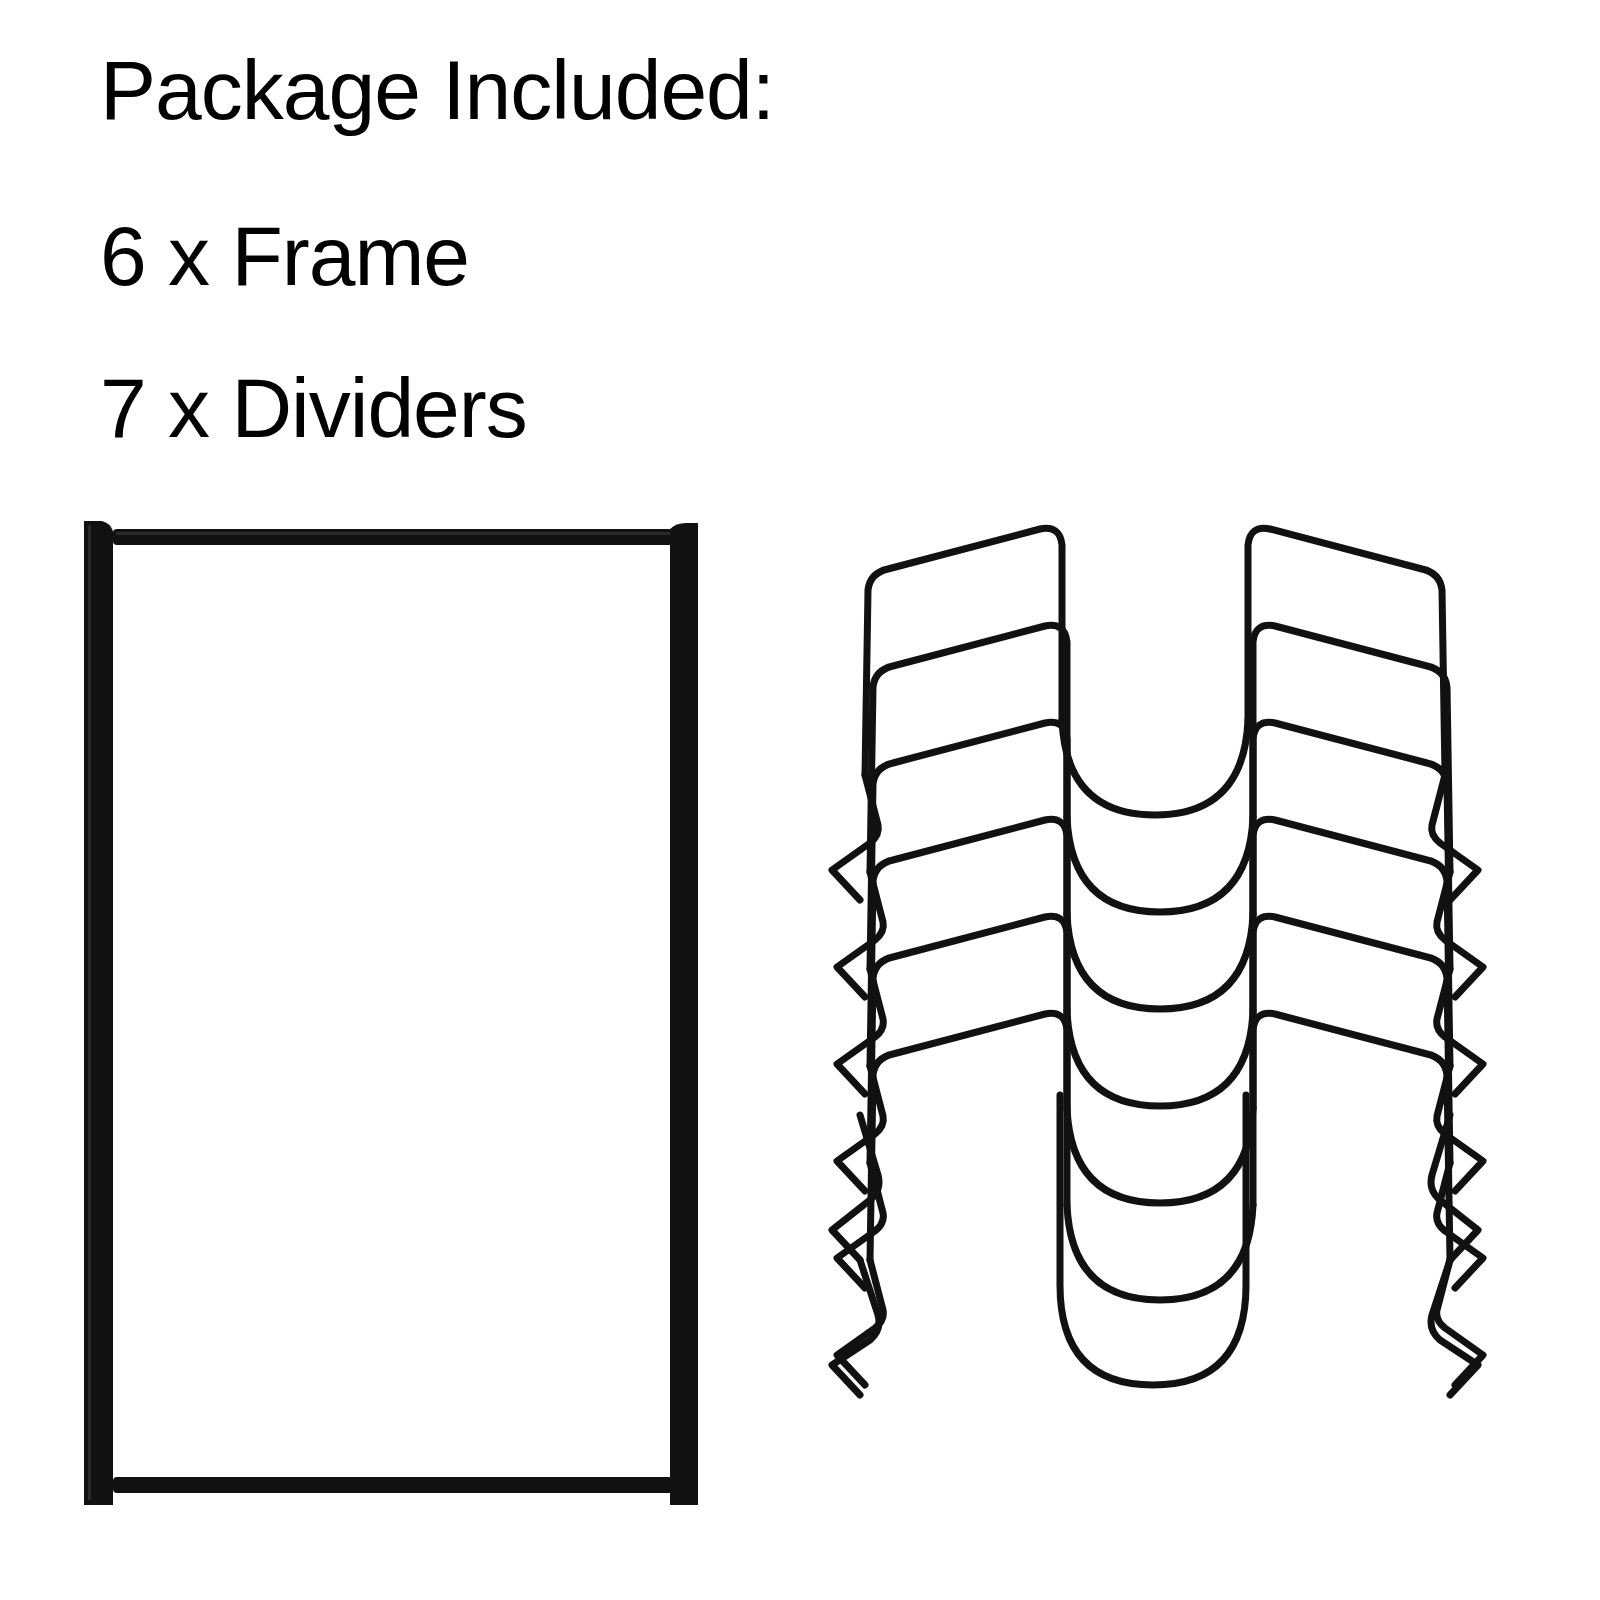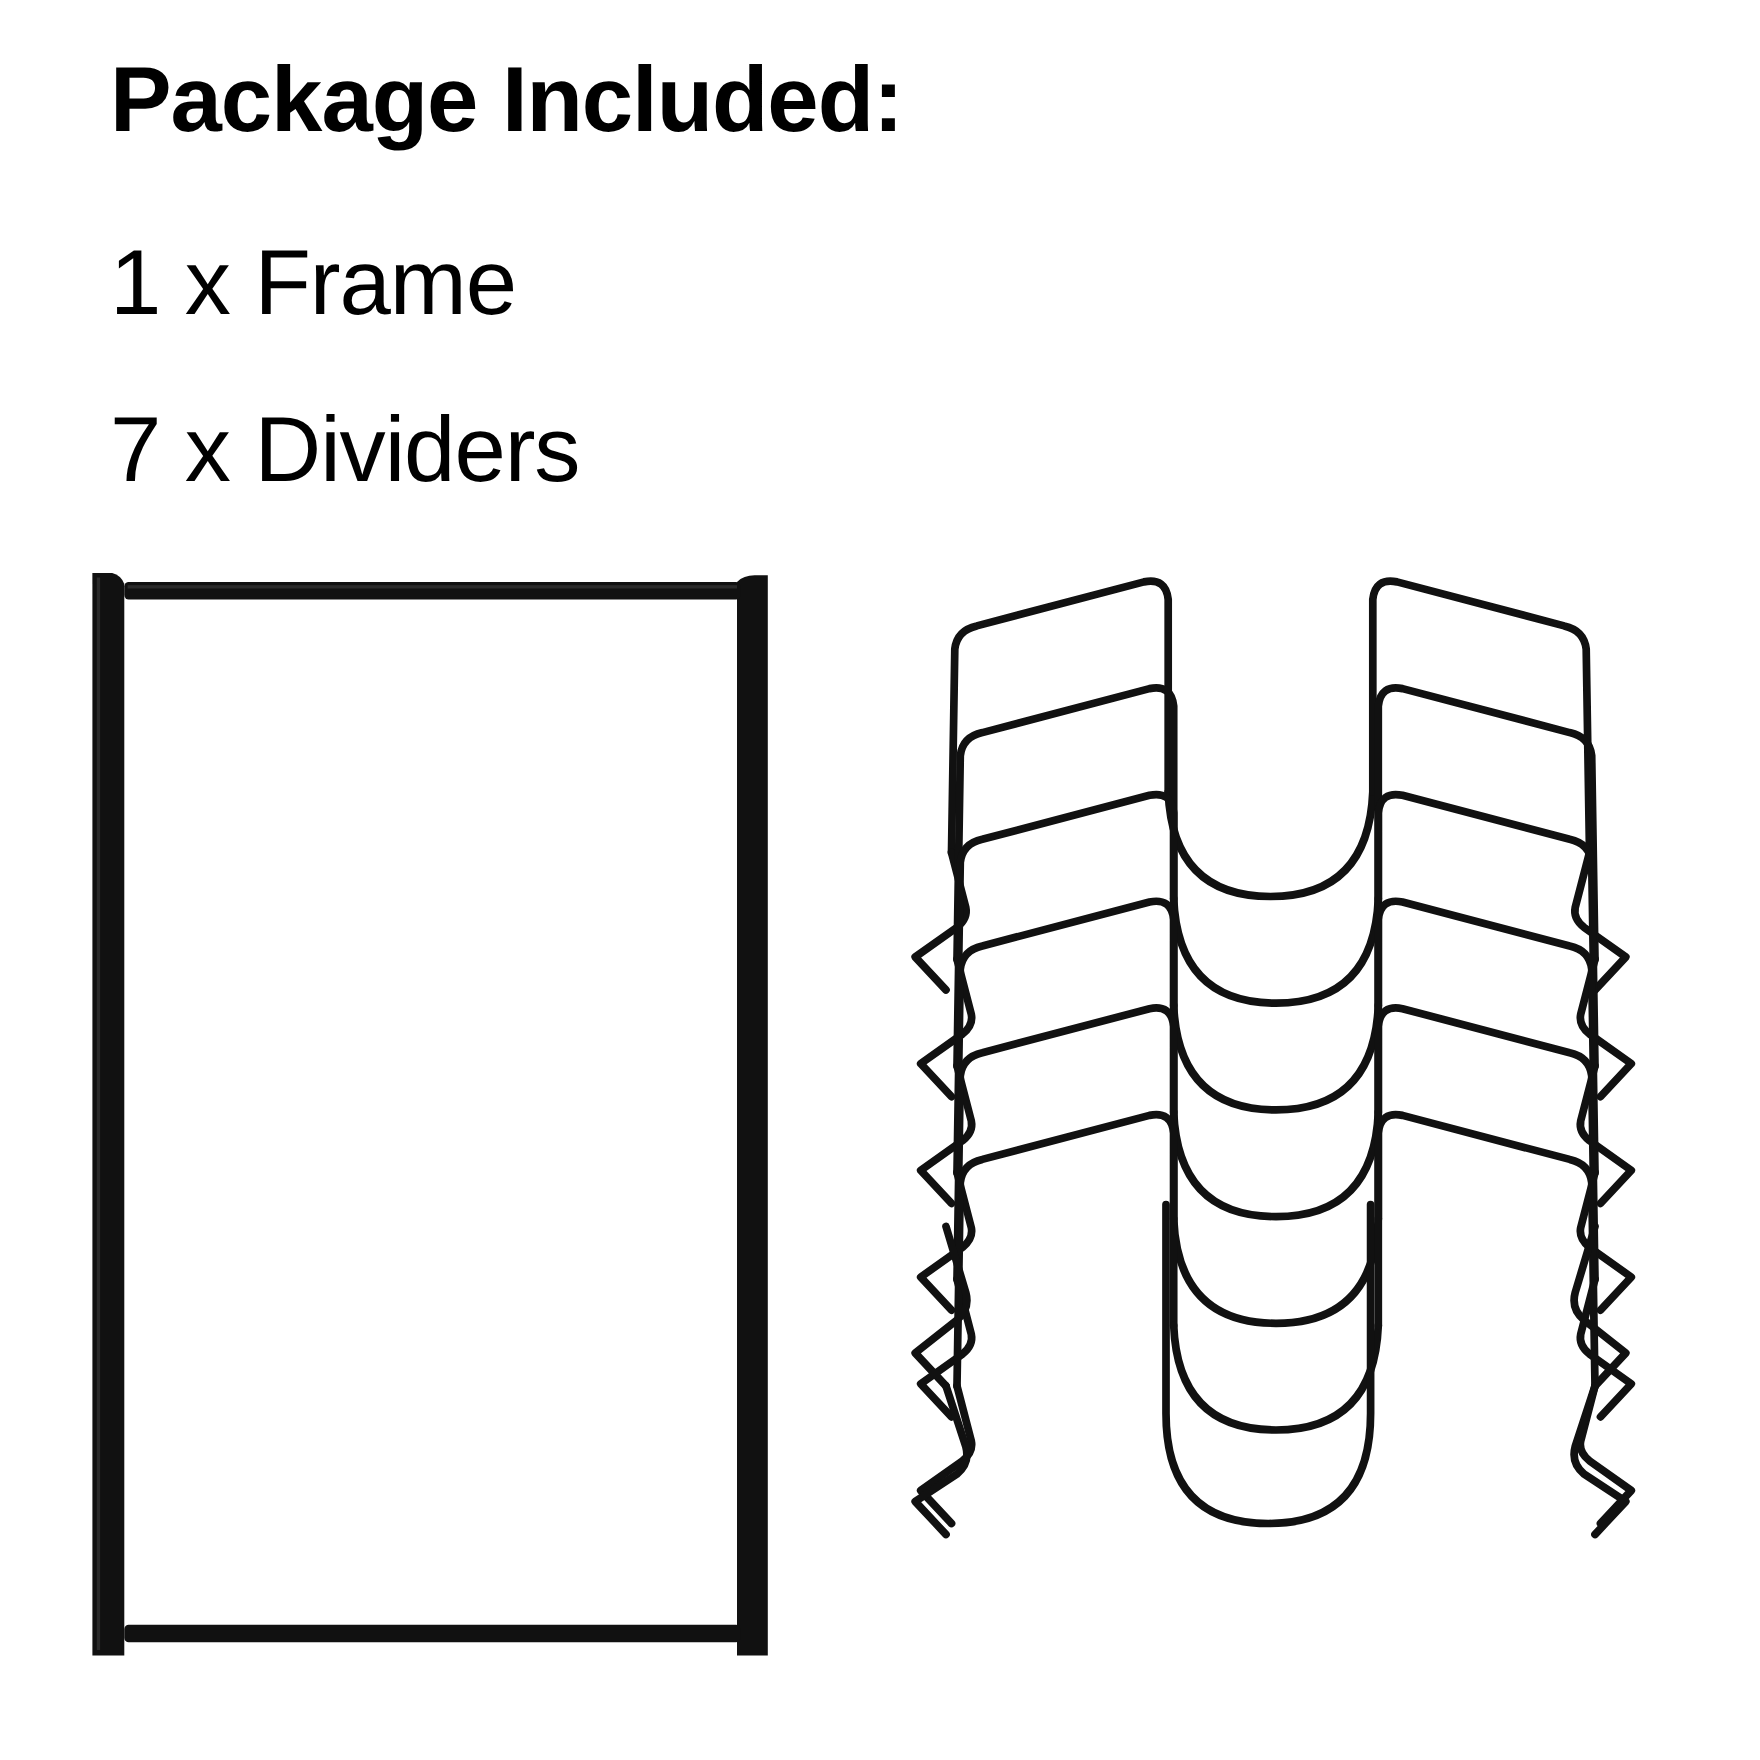--- a/index.html
+++ b/index.html
@@ -1,30 +1,30 @@
 <!DOCTYPE html>
 <html><head>
 <meta charset="utf-8">
 <style>
   html, body { margin: 0; padding: 0; background: #ffffff; }
   body { width: 1600px; height: 1600px; position: relative; overflow: hidden; font-family: "Liberation Sans", sans-serif; color: #000; }
   .text-block { position: absolute; left: 100px; top: 48px; }
   .line { font-size: 84px; line-height: 1; letter-spacing: -1px; position: absolute; white-space: nowrap; }
-  .l1 { top: 0; font-weight: bold; }
+  .l1 { top: 0; }
   .l2 { top: 166px; }
   .l3 { top: 318px; text-align: center; }
   .frame-svg { position: absolute; left: 80px; top: 515px; }
   .dividers-svg { position: absolute; left: 820px; top: 515px; }
 </style>
 </head>
 <body>
 
 <div class="text-block">
   <div class="line l1">Package Included:</div>
-  <div class="line l2">1 x Frame</div>
+  <div class="line l2">6 x Frame</div>
   <div class="line l3">7 x Dividers</div>
 </div>
 
 <svg class="frame-svg" width="640" height="1000" viewBox="0 0 640 1000">
   <g fill="#111">
 
     <path d="M4 6 L22 6 Q30 8 33 16 L33 990 L4 990 Z"></path>
 
     <path d="M590 14 Q596 8 606 8 L618 8 L618 990 L590 990 Z"></path>
 

